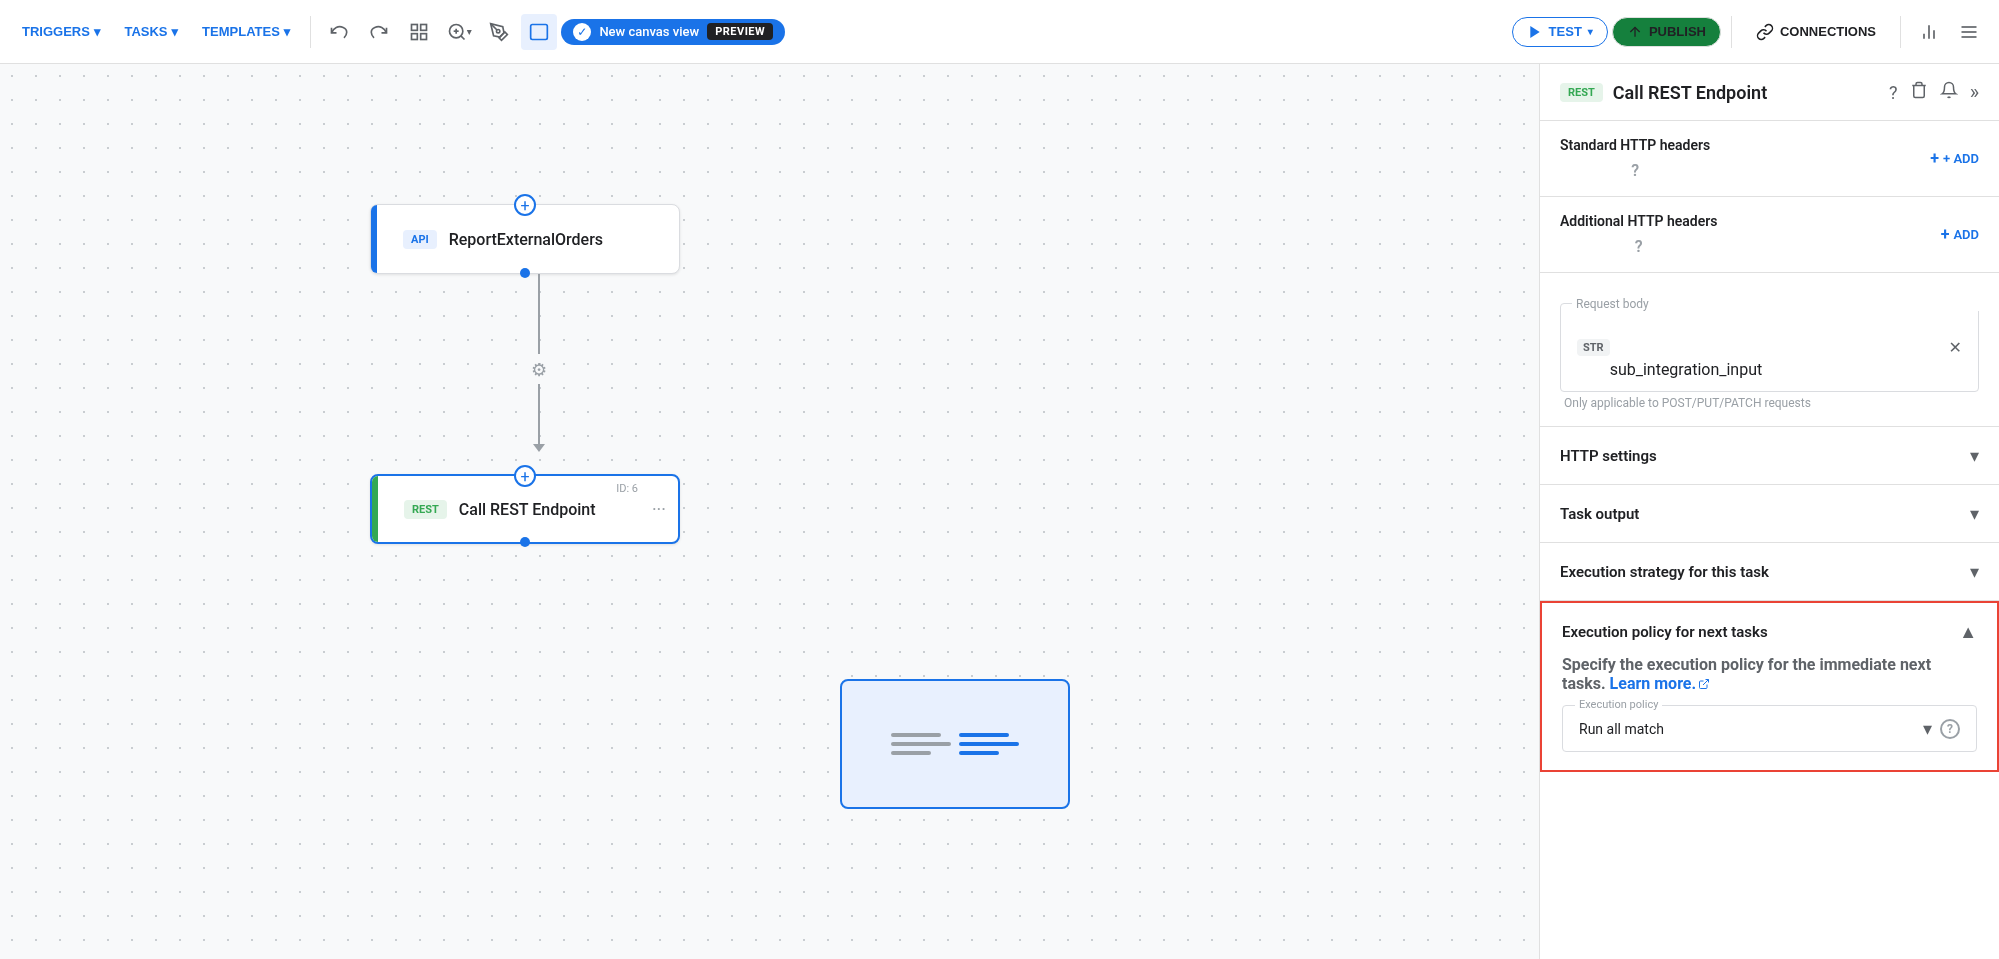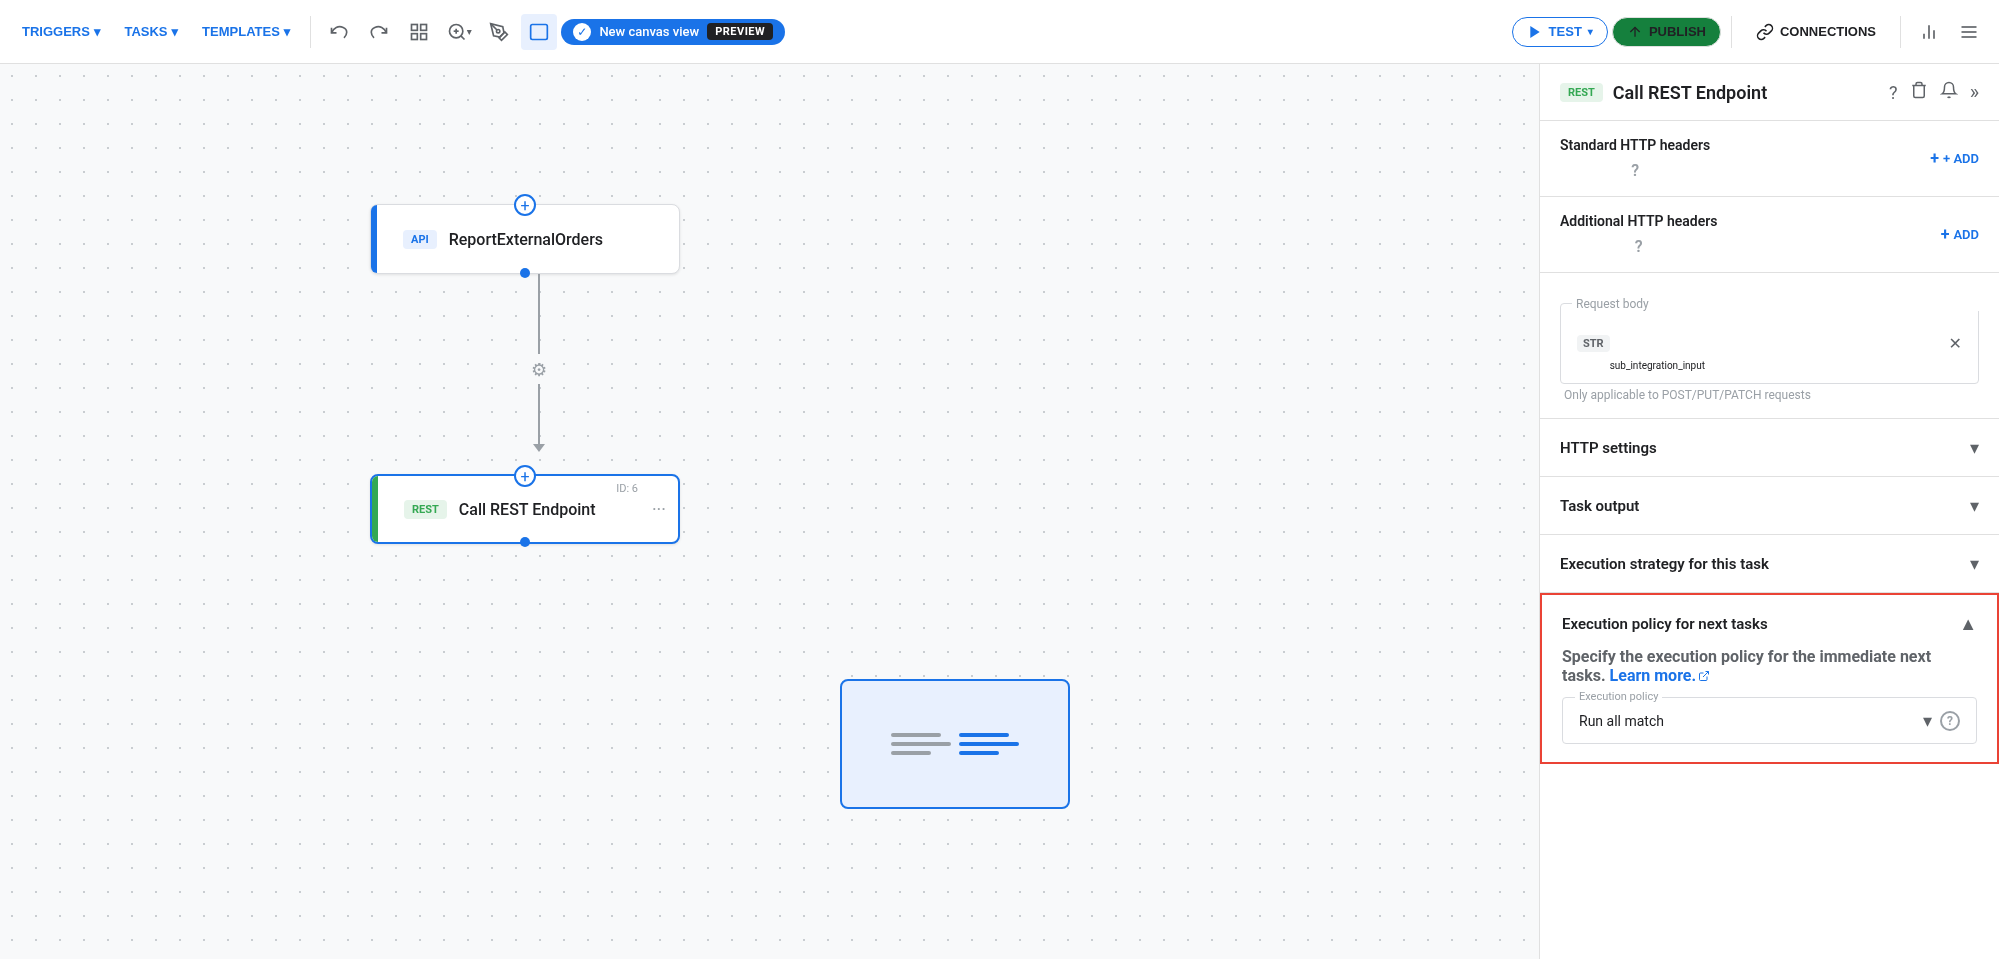--- a/index.html
+++ b/index.html
@@ -154,21 +154,21 @@
     .chevron-icon { color: #5f6368; font-size: 18px; }
 
     
     .request-body-section { padding: 16px 20px; border-bottom: 1px solid #e0e0e0; }
     .request-body-label { font-size: 12px; color: #9aa0a6; background: #fff; padding: 0 4px; position: relative; top: 8px; left: 12px; z-index: 1; }
     .request-body-field {
       border: 1px solid #dadce0; border-radius: 4px; padding: 12px 16px;
       display: flex; align-items: center; min-height: 48px;
     }
     .str-badge { background: #f1f3f4; color: #5f6368; font-size: 11px; font-weight: 700; padding: 2px 6px; border-radius: 4px; }
-    .field-value { font-size: 10px; color: #202124; flex: 1; margin-top: 44px; }
+    .field-value { font-size: 16px; color: #202124; flex: 1; margin-top: 44px; }
     .close-chip { color: #5f6368; cursor: pointer; font-size: 16px; }
     .field-hint { font-size: 12px; color: #9aa0a6; margin-top: 4px; padding-left: 4px; }
 
     
     .collapsible-section {
       padding: 18px 20px; border-bottom: 1px solid #e0e0e0;
     }
     .collapsible-header {
       display: flex; align-items: center; justify-content: space-between; cursor: pointer;
     }

